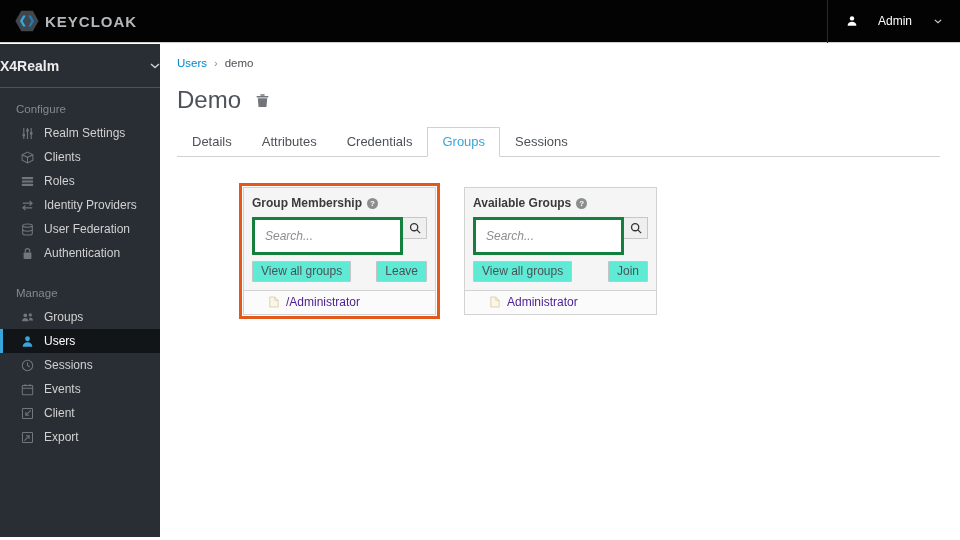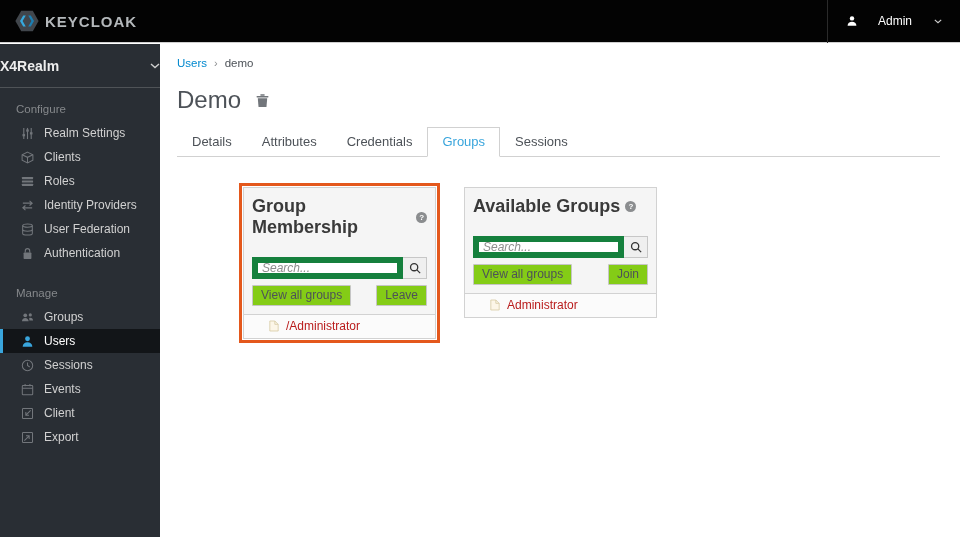--- a/index.html
+++ b/index.html
@@ -51,40 +51,40 @@
   .tabs li { font-size:13px; color:#4d5258; padding:6px 14px 7px 14px; cursor:pointer;
              margin-bottom:-1px; border:1px solid transparent; }
   .tabs li.active { background:#fff; color:#39a5dc;
                     border-color:#d1d1d1 #d1d1d1 #fff #d1d1d1; }
 
   
   .panels { margin-top:30px; margin-left:66px; display:flex; gap:28px; }
   .panel { width:193px; border:1px solid #d2d2d2; background:#f5f5f5; align-self:flex-start; }
   .panel.highlighted { outline:3px solid #e4581c; outline-offset:1px; }
   .panel-head { padding:8px 8px 8px 8px; }
-  .panel-title { font-size:18px; font-weight:bold; color:#3a3a3a;
-                 display:flex; align-items:center; gap:5px; margin-bottom:19px; }
+  .panel-title { font-size:12px; font-weight:bold; color:#3a3a3a;
+                 display:flex; align-items:center; gap:5px; margin-bottom:7px; }
   .q-icon { width:11px; height:11px; border-radius:50%; background:#8b8d8f; color:#fff;
             font-size:8px; font-weight:bold; display:inline-flex; align-items:center;
             justify-content:center; }
   .q-icon::before { content:"?"; }
   .search-group { display:flex; }
-  .search-input { flex:1; height:22px; border:6px solid #15803d; padding:0 4px;
+  .search-input { flex:1; height:38px; border:3px solid #15803d; padding:0 10px;
                   font-size:12px; font-style:italic; color:#555; background:#fff;
                   outline:none; min-width:0; font-family:"Liberation Sans", sans-serif; }
   .search-input::placeholder { color:#8e8e8e; font-style:italic; }
   .search-btn { width:24px; height:22px; border:1px solid #c7c7c7; border-left:none;
                 background:#efefef; display:flex; align-items:center; justify-content:center;
                 color:#333; cursor:pointer; }
   .btn-row { margin-top:6px; display:flex; justify-content:space-between; }
-  .btn { font-size:12px; color:#4d5258; background:#84cc16; border:1px solid #c5c5c5;
+  .btn { font-size:12px; color:#4d5258; background:#5eead4; border:1px solid #c5c5c5;
          border-radius:1px; padding:2px 8px 3px 8px; cursor:pointer;
          font-family:"Liberation Sans", sans-serif; }
   .panel-tree { border-top:1px solid #d2d2d2; background:#fbfbfb; padding:4px 8px 5px 25px; }
-  .tree-row { display:flex; align-items:center; gap:7px; font-size:12px; color:#b91c1c;
+  .tree-row { display:flex; align-items:center; gap:7px; font-size:12px; color:#4c1d95;
               cursor:pointer; }
 </style>
 </head>
 <body>
 
 <div class="header">
   <div class="brand">
     <svg width="24" height="22" viewBox="0 0 24 22">
       <path d="M6.2 0.8h11.6L23.6 11l-5.8 10.2H6.2L0.4 11z" fill="#41464c"></path>
       <path d="M8.2 5.6 5 11l3.2 5.4h2.6L7.6 11l3.2-5.4z" fill="#36a9de"></path>

